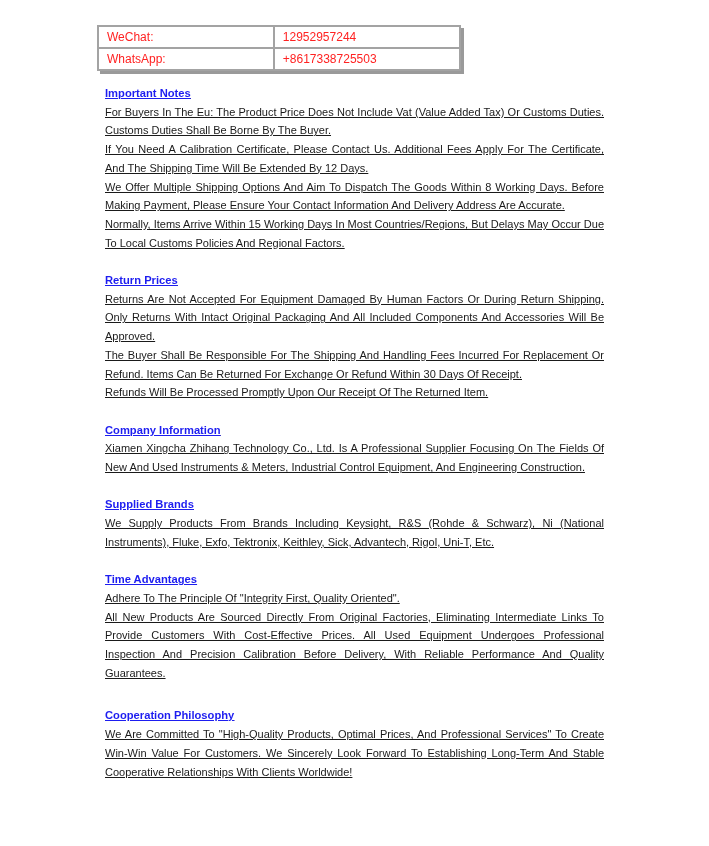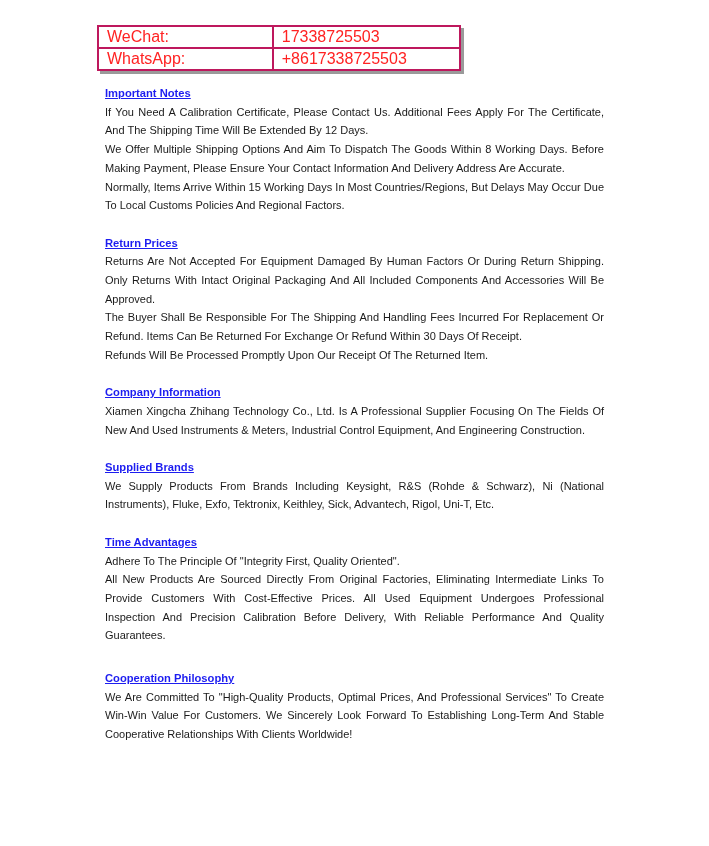--- a/index.html
+++ b/index.html
@@ -19,43 +19,43 @@
   .contact-table {
     position: absolute;
     left: 97px;
     top: 25px;
     width: 364px;
     border-collapse: collapse;
     box-shadow: 3px 3px 0 0 #9a9a9a;
     background: #ffffff;
   }
   .contact-table td {
-    border: 2px solid #be185d;
+    border: 2px solid #a3a3a3;
     height: 20px;
     padding: 0 0 0 8px;
-    font-size: 16px;
+    font-size: 12px;
     line-height: 20px;
     color: #ff2222;
     white-space: nowrap;
     vertical-align: middle;
   }
   .contact-table td.cell-label { width: 176px; }
   .contact-table td.cell-value { width: 184px; }
 
   
   .content {
     position: absolute;
     left: 105px;
     top: 84px;
     width: 499px;
     font-size: 11px;
     line-height: 18.7px;
     color: #1a1a1a;
   }
-  .section { margin: 0 0 18.7px 0; }
+  .section { margin: 0 0 18.7px 0; text-decoration: underline; }
   .section:last-child { margin-bottom: 0; margin-top: 24px; }
   .section-heading {
     color: #1d1df0;
     font-weight: bold;
     text-decoration: underline;
     font-size: 11.2px;
     line-height: 18.7px;
   }
   .section p {
     margin: 0;
@@ -64,33 +64,34 @@
 </style>
 </head>
 <body>
 
 <div class="page">
 
   <table class="contact-table">
     <tbody>
       <tr>
         <td class="cell-label">WeChat:</td>
-        <td class="cell-value">17338725503</td>
+        <td class="cell-value">12952957244</td>
       </tr>
       <tr>
         <td class="cell-label">WhatsApp:</td>
         <td class="cell-value">+8617338725503</td>
       </tr>
     </tbody>
   </table>
 
   <div class="content">
 
     <div class="section">
       <div class="section-heading">Important Notes</div>
+      <p>For Buyers In The Eu: The Product Price Does Not Include Vat (Value Added Tax) Or Customs Duties. Customs Duties Shall Be Borne By The Buyer.</p>
       <p>If You Need A Calibration Certificate, Please Contact Us. Additional Fees Apply For The Certificate, And The Shipping Time Will Be Extended By 12 Days.</p>
       <p>We Offer Multiple Shipping Options And Aim To Dispatch The Goods Within 8 Working Days. Before Making Payment, Please Ensure Your Contact Information And Delivery Address Are Accurate.</p>
       <p>Normally, Items Arrive Within 15 Working Days In Most Countries/Regions, But Delays May Occur Due To Local Customs Policies And Regional Factors.</p>
     </div>
 
     <div class="section">
       <div class="section-heading">Return Prices</div>
       <p>Returns Are Not Accepted For Equipment Damaged By Human Factors Or During Return Shipping. Only Returns With Intact Original Packaging And All Included Components And Accessories Will Be Approved.</p>
       <p>The Buyer Shall Be Responsible For The Shipping And Handling Fees Incurred For Replacement Or Refund. Items Can Be Returned For Exchange Or Refund Within 30 Days Of Receipt.</p>
       <p>Refunds Will Be Processed Promptly Upon Our Receipt Of The Returned Item.</p>

